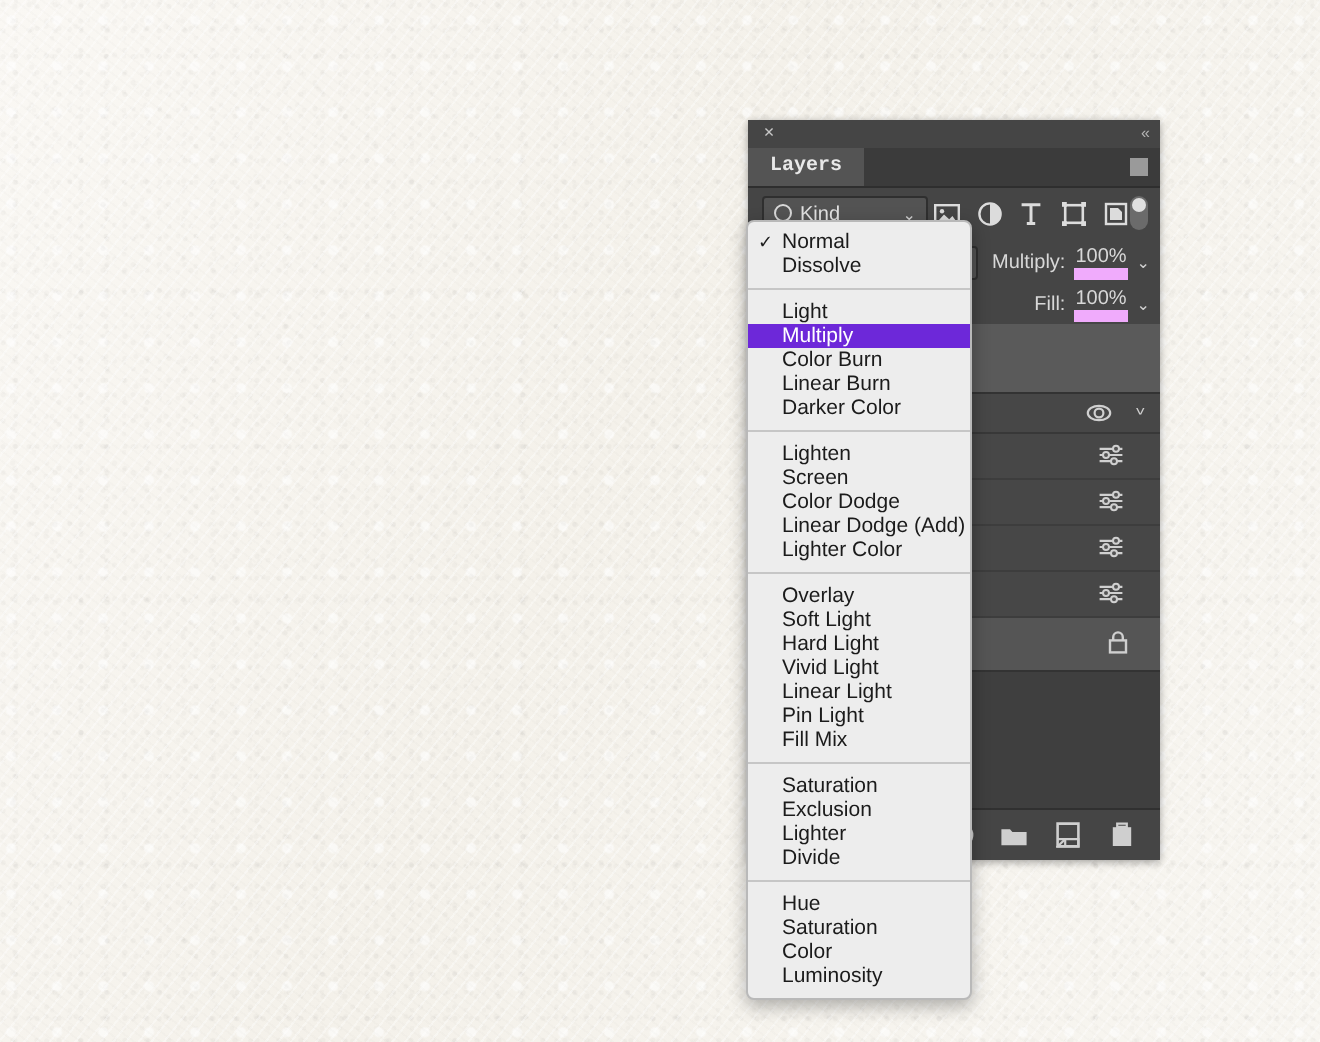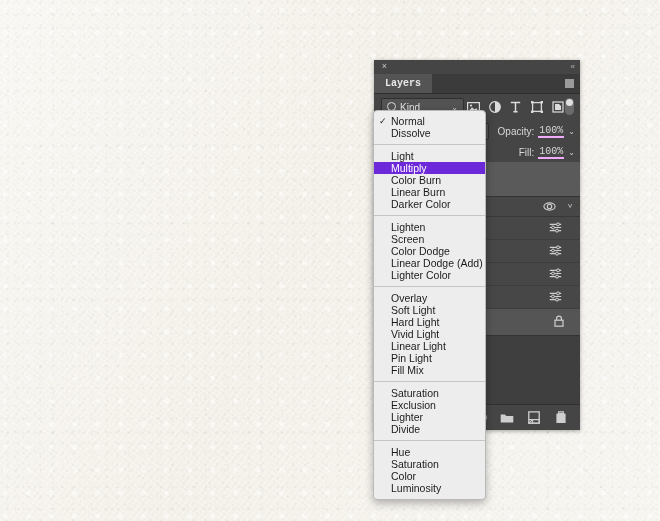--- a/index.html
+++ b/index.html
@@ -224,24 +224,23 @@
     right: 5px;
     top: 0;
     height: 21px;
     display: flex;
     align-items: center;
     gap: 4px;
     font-size: 10px;
     color: #d8d8d8;
   }
   .opacity-group .val {
-    border-bottom: 2px solid #f0abfc;
+    border-bottom: 6px solid #f0abfc;
     padding: 0 1px;
     cursor: default;
-    font-family: Liberation Mono, monospace;
   }
   .opacity-group .chev { font-size: 8px; color: #cfcfcf; }
 
   .lock-row {
     height: 21px;
     position: relative;
     background: #454545;
   }
   .lock-label {
     position: absolute;
@@ -466,21 +465,21 @@
     </div>
     <div class="toggle-pill"></div>
   </div>
 
   <div class="blend-row">
     <div class="blend-select">
       <span>Normal</span>
       <span class="chev">⌄</span>
     </div>
     <div class="opacity-group">
-      <span>Opacity:</span>
+      <span>Multiply:</span>
       <span class="val">100%</span>
       <span class="chev">⌄</span>
     </div>
   </div>
 
   <div class="lock-row">
     <div class="lock-label">Lock:</div>
     <div class="lock-icons">
       <span>
         <svg width="10" height="10" viewBox="0 0 10 10">

